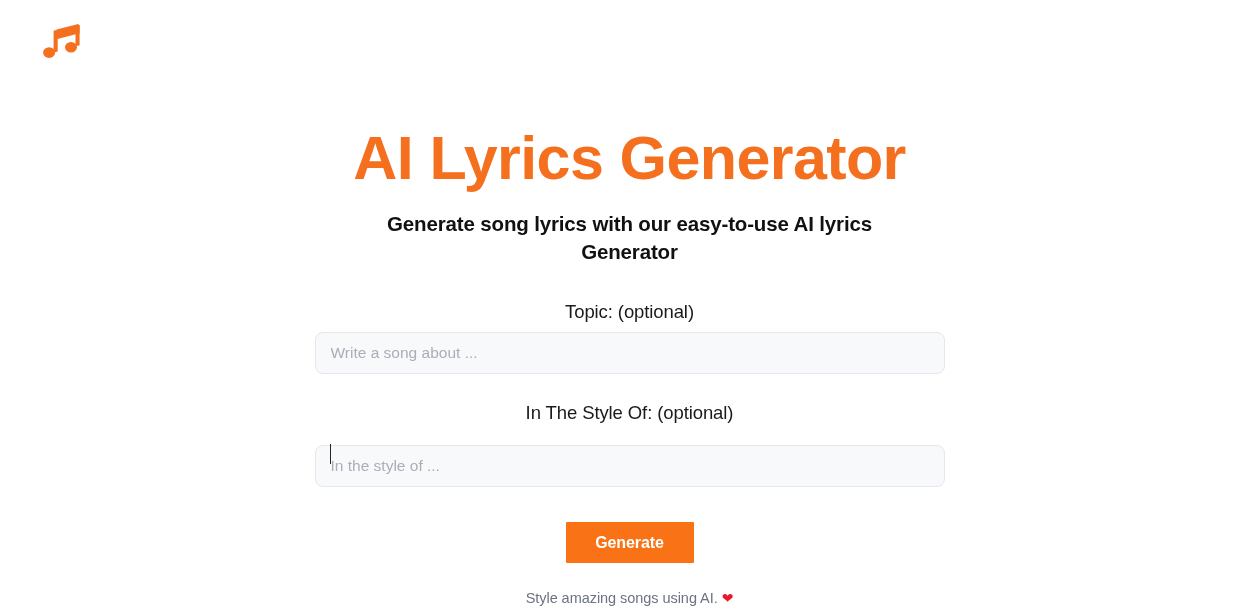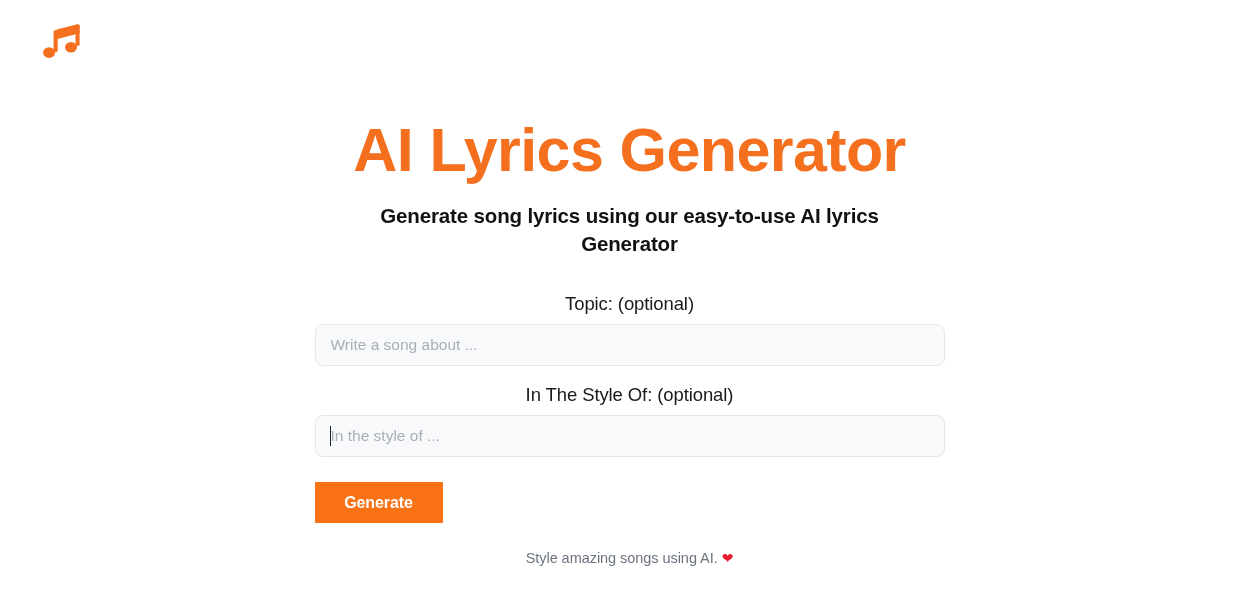--- a/index.html
+++ b/index.html
@@ -31,21 +31,21 @@
     width: 48px;
     height: 48px;
     line-height: 0;
     cursor: pointer;
   }
   .logo-link svg { display: block; }
 
   
   .main {
     position: absolute;
-    top: 0;
+    top: 8px;
     left: 0;
     width: 100%;
     padding-top: 112px;
     display: flex;
     flex-direction: column;
     align-items: center;
   }
 
   .hero-title {
     margin: 0;
@@ -67,21 +67,22 @@
     text-align: center;
     letter-spacing: -0.15px;
   }
 
   
   .form-area {
     margin-top: 33px;
     width: 630px;
     display: flex;
     flex-direction: column;
-    align-items: flex-start;
+    align-items: center;
+    gap: 10px;
   }
   .field-group {
     width: 100%;
     display: flex;
     flex-direction: column;
     align-items: center;
   }
   .field-group + .field-group { margin-top: 16px; }
 
   .field-label {
@@ -104,20 +105,21 @@
     font-size: 15.5px;
     color: #1a1a1a;
     outline: none;
   }
   .text-input::placeholder {
     color: #A9AEB8;
     opacity: 1;
   }
   .text-input.is-focused {
     caret-color: #1a1a1a;
+    margin-top: 12px;
   }
 
   
   .input-wrap {
     position: relative;
     width: 630px;
   }
   .caret {
     position: absolute;
     left: 15px;
@@ -171,21 +173,21 @@
         <ellipse cx="33.0" cy="29.2" rx="6.0" ry="5.3" fill="#F4701F"></ellipse>
       </svg>
     </span>
   </a>
 </div>
 
 <div class="main">
 
   <h1 class="hero-title">AI Lyrics Generator</h1>
 
-  <p class="hero-subtitle">Generate song lyrics using our easy-to-use AI lyrics Generator</p>
+  <p class="hero-subtitle">Generate song lyrics with our easy-to-use AI lyrics Generator</p>
 
   <form class="form-area">
 
     <div class="field-group">
       <label class="field-label">Topic: (optional)</label>
       <div class="input-wrap">
         <input class="text-input" type="text" placeholder="Write a song about ..." style="">
       </div>
     </div>
 

